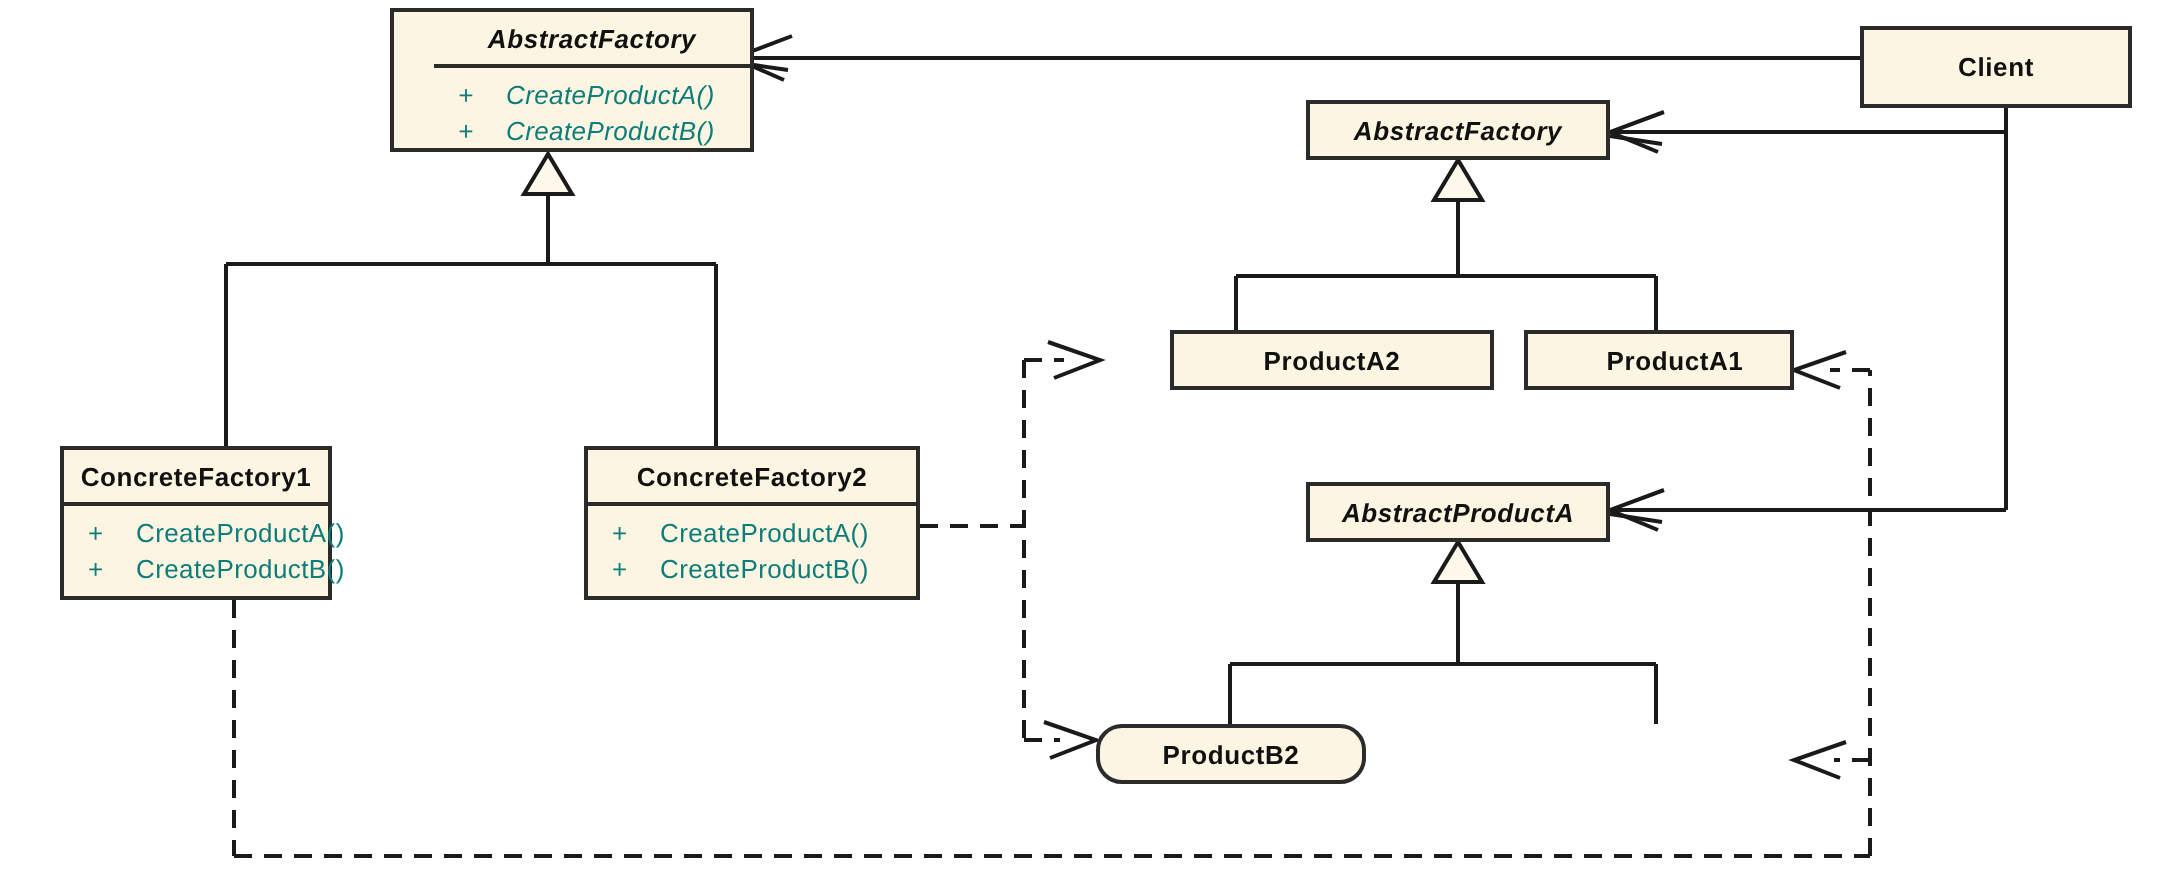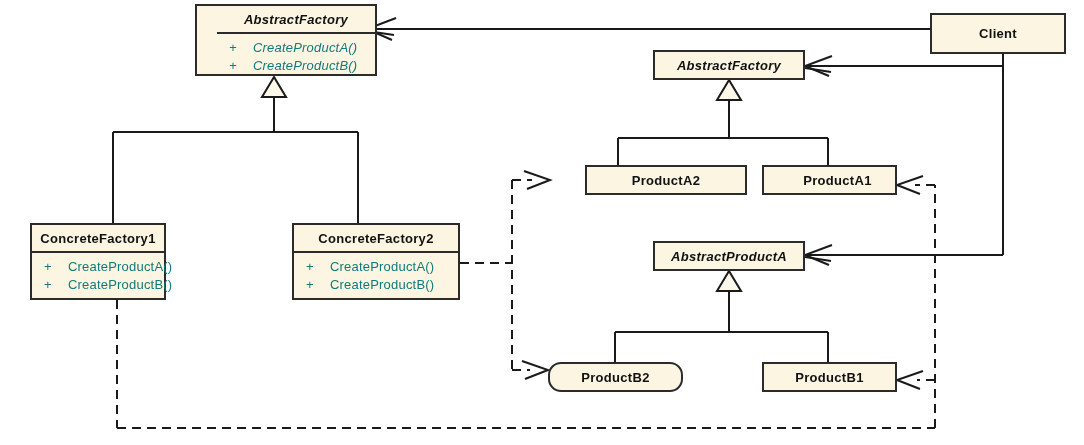--- a/index.html
+++ b/index.html
@@ -185,17 +185,14 @@
   </div>
 
   <div class="uml-class abstract uml-simple" style="left:653px; top:241px; width:152px; height:30px;">
     <div class="uml-title">AbstractProductA</div>
   </div>
 
   <div class="uml-class uml-simple" style="left:548px; top:362px; width:135px; height:30px;border-radius:13px;">
     <div class="uml-title">ProductB2</div>
   </div>
 
-  <div class="uml-class uml-simple" style="left:762px; top:362px; width:135px; height:30px;">
-    <div class="uml-title">ProductB1</div>
-  </div>
 
 </div>
 
 </body></html>

